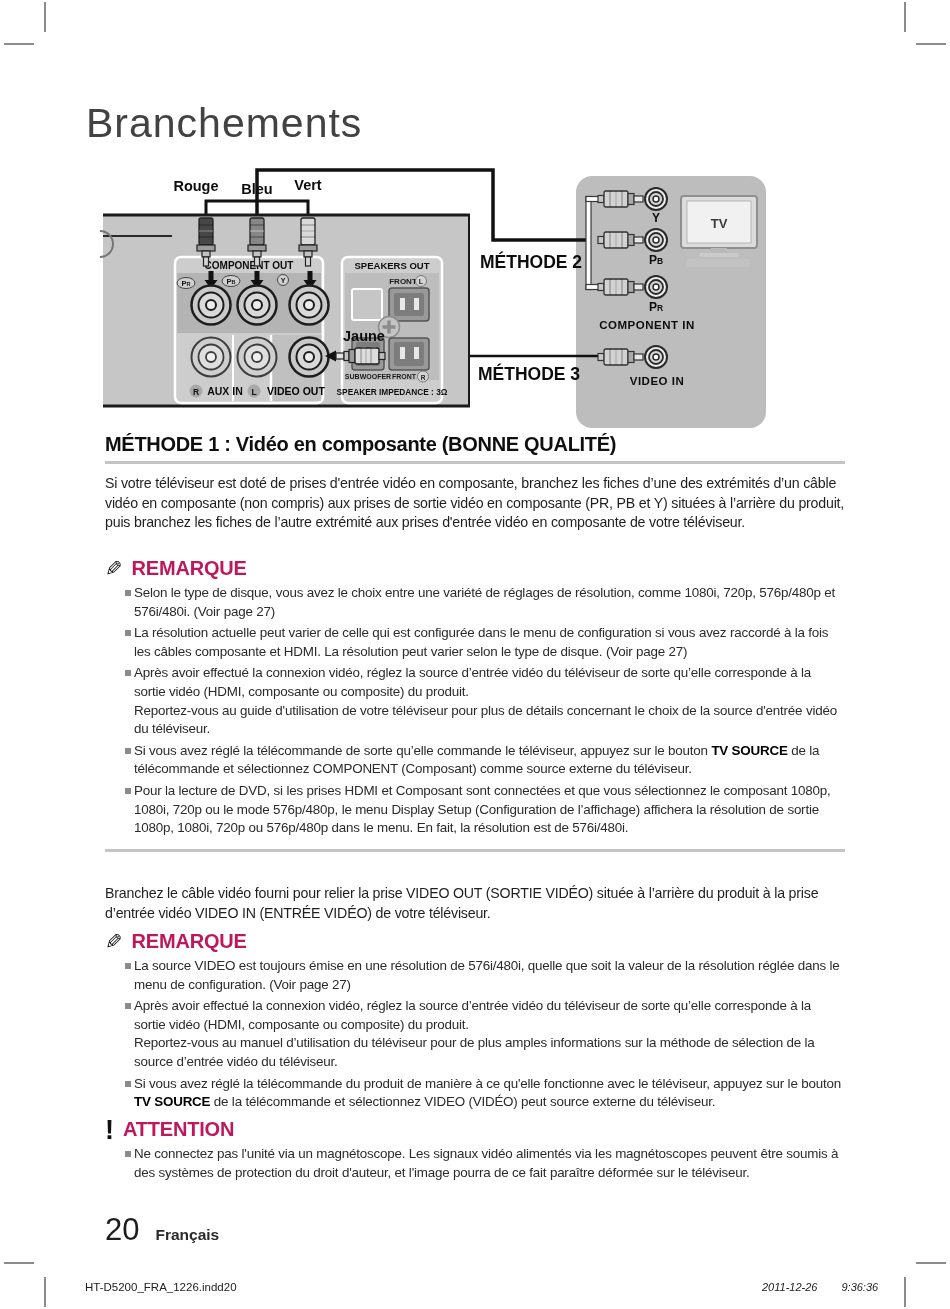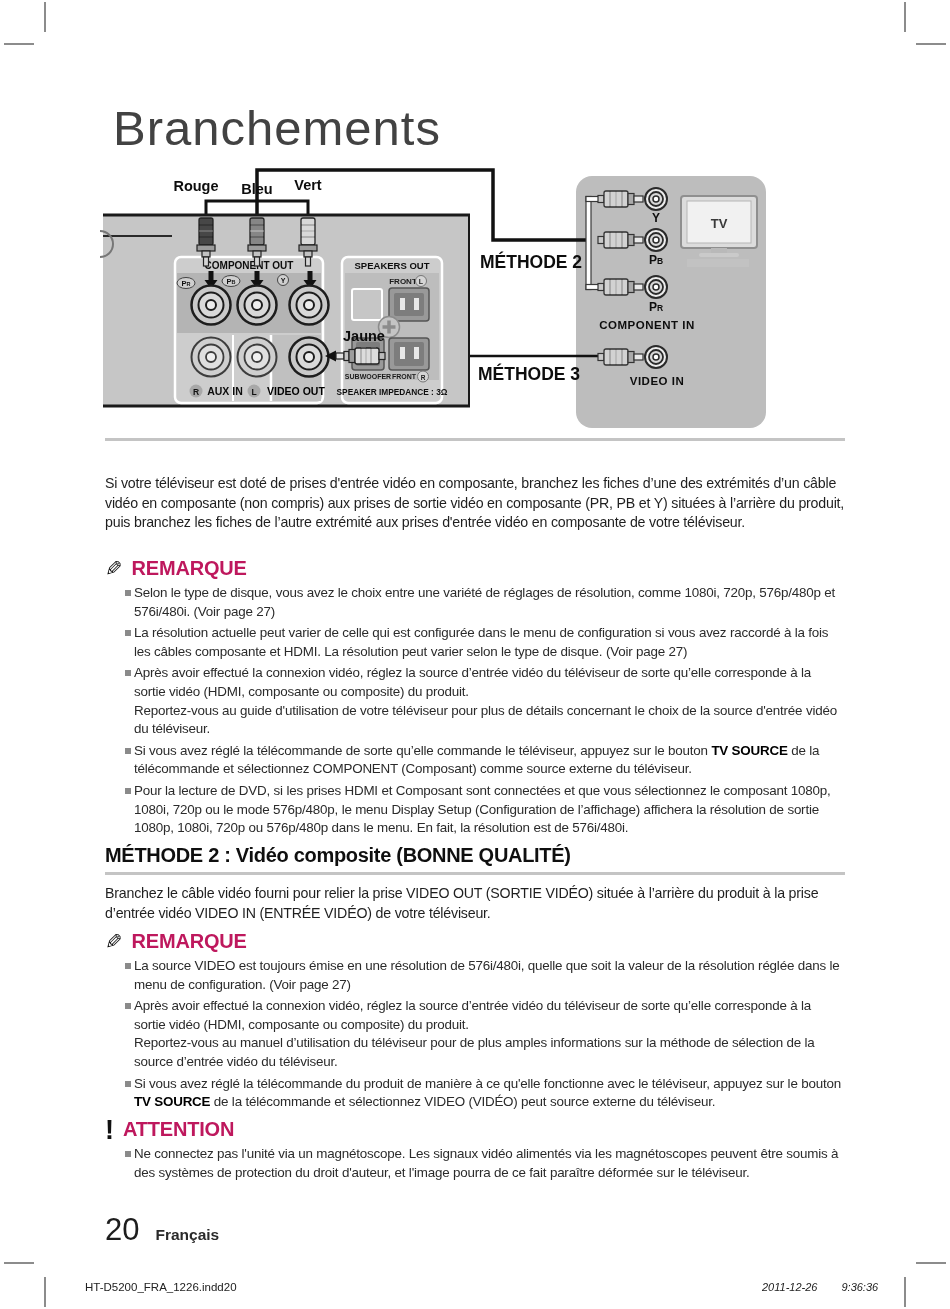--- a/index.html
+++ b/index.html
@@ -3,21 +3,21 @@
 <meta charset="utf-8">
 <style>
   html,body{margin:0;padding:0;}
   body{
     width:950px;height:1309px;position:relative;background:#ffffff;
     font-family:"Liberation Sans",sans-serif;color:#1c1c1c;overflow:hidden;
   }
   .abs{position:absolute;}
   .crop{position:absolute;background:#8c8c8c;}
   .page-title{
-    left:113px;top:100px;font-size:49px;font-weight:300;color:#424242;
+    left:86px;top:100px;font-size:41px;font-weight:300;color:#424242;
     letter-spacing:1px;
   }
   .section{left:105px;width:740px;}
   .section-title{
     font-size:20px;font-weight:bold;color:#0f0f0f;letter-spacing:-0.3px;white-space:nowrap;
   }
   .section-rule{height:3px;background:#c4c4c4;margin-top:5px;}
   .intro{
     font-size:14.2px;line-height:19.7px;color:#1f1f1f;letter-spacing:-0.2px;
   }
@@ -290,20 +290,21 @@
     <rect x="711" y="248" width="16" height="5" fill="#b9b9b9"></rect>
     <rect x="699" y="253" width="40" height="4" rx="2" fill="#cacaca"></rect>
     <rect x="687" y="259" width="62" height="8" fill="#c6c6c6" opacity="0.55"></rect>
   </g>
 
   <text x="480" y="268" font-size="17.5" font-weight="bold" fill="#0d0d0d">MÉTHODE 2</text>
   <text x="478" y="380" font-size="17.5" font-weight="bold" fill="#0d0d0d">MÉTHODE 3</text>
 </svg>
 
 <div class="abs section" style="top:433px;">
+  <div class="section-title">MÉTHODE 1 : Vidéo en composante (BONNE QUALITÉ)</div>
   <div class="section-rule"></div>
 </div>
 <div class="abs section intro" style="top:474px;width:742px;">Si votre téléviseur est doté de prises d'entrée vidéo en composante, branchez les fiches d’une des extrémités d’un câble vidéo en composante (non compris) aux prises de sortie vidéo en composante (PR, PB et Y) situées à l’arrière du produit, puis branchez les fiches de l’autre extrémité aux prises d'entrée vidéo en composante de votre téléviseur.</div>
 
 <div class="abs section" style="top:557px;">
   <div class="note-head">
     <span class="note-icon">✎</span>
     <span class="note-label">REMARQUE</span>
   </div>
   <div class="bullets">
@@ -325,21 +326,20 @@
       <div class="bullet-text"><span>Si vous avez réglé la télécommande de sorte qu’elle commande le téléviseur, appuyez sur le bouton </span><b>TV SOURCE</b><span> de la télécommande et sélectionnez COMPONENT (Composant) comme source externe du téléviseur.</span></div>
     </div>
     <div class="bullet-row">
       <span class="bullet-square"></span>
       <div class="bullet-text"><span>Pour la lecture de DVD, si les prises HDMI et Composant sont connectées et que vous sélectionnez le composant 1080p, 1080i, 720p ou le mode 576p/480p, le menu Display Setup (Configuration de l’affichage) affichera la résolution de sortie 1080p, 1080i, 720p ou 576p/480p dans le menu. En fait, la résolution est de 576i/480i.</span><b></b><span></span></div>
     </div>
   </div>
 </div>
 
 <div class="abs section" style="top:844px;">
-  <div class="section-title">MÉTHODE 2 : Vidéo composite (BONNE QUALITÉ)</div>
   <div class="section-rule"></div>
 </div>
 <div class="abs section intro" style="top:884px;width:742px;">Branchez le câble vidéo fourni pour relier la prise VIDEO OUT (SORTIE VIDÉO) située à l’arrière du produit à la prise d’entrée vidéo VIDEO IN (ENTRÉE VIDÉO) de votre téléviseur.</div>
 
 <div class="abs section" style="top:930px;">
   <div class="note-head">
     <span class="note-icon">✎</span>
     <span class="note-label">REMARQUE</span>
   </div>
   <div class="bullets">

